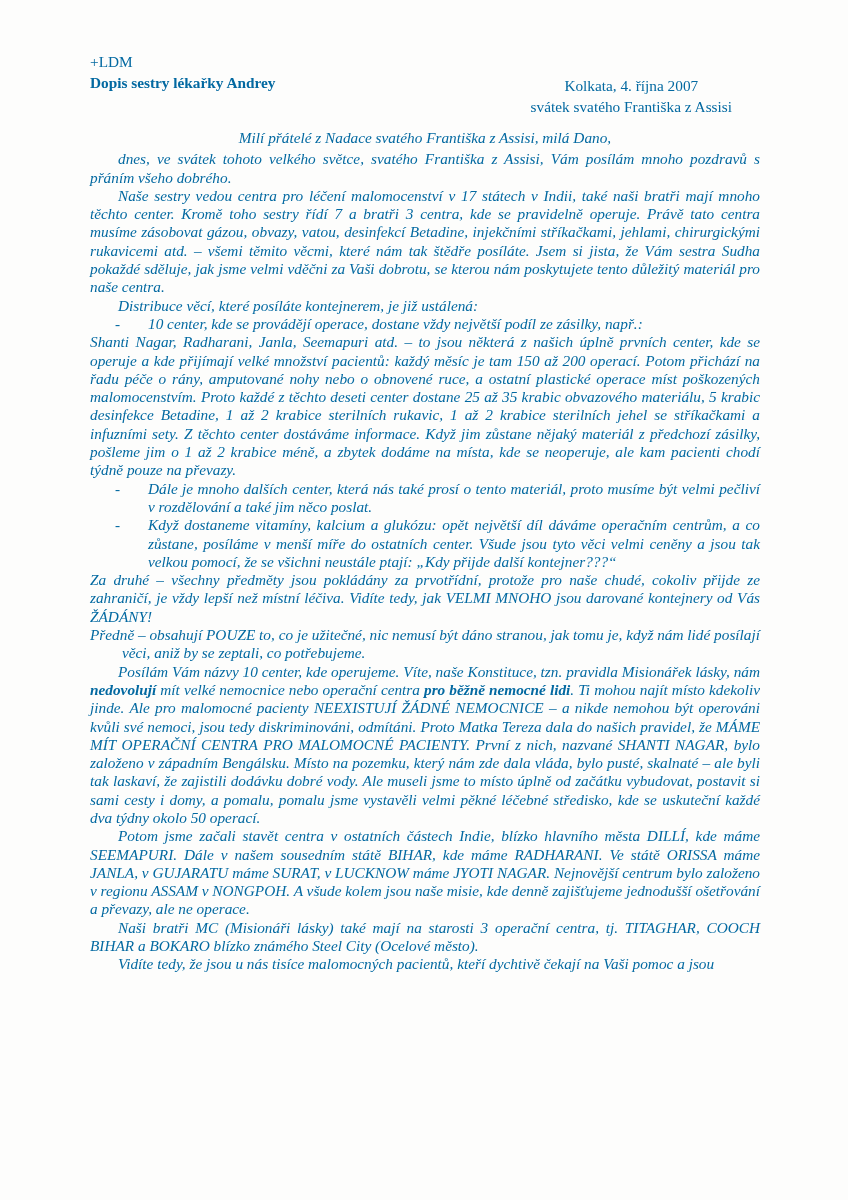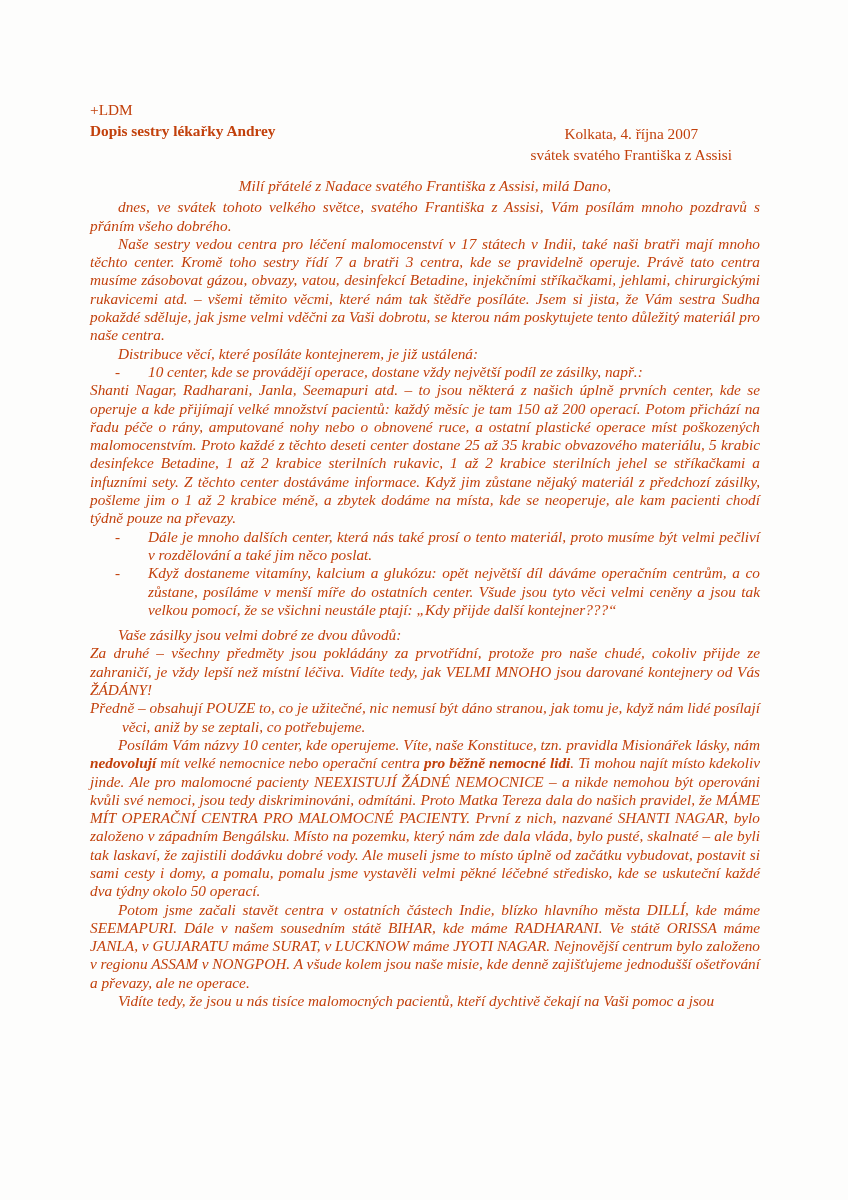--- a/index.html
+++ b/index.html
@@ -6,25 +6,25 @@
     margin: 0;
     padding: 0;
     background: #ffffff;
   }
   .page {
     position: relative;
     width: 848px;
     height: 1200px;
     box-sizing: border-box;
     background: #fdfdfc;
-    padding: 99px 88px 0 90px;
+    padding: 51px 88px 0 90px;
     font-family: "Liberation Serif", "DejaVu Serif", serif;
     font-size: 15.3px;
     line-height: 18.3px;
-    color: #c2410c;
+    color: #0369a1;
     overflow: hidden;
   }
   .letter-header {
     display: flex;
     justify-content: space-between;
     align-items: flex-start;
     line-height: 21px;
   }
   .header-left { text-align: left; }
   .header-right {
@@ -80,21 +80,21 @@
   <div class="salutation">Milí přátelé z Nadace svatého Františka z Assisi, milá Dano,</div>
 
   <div class="letter-body">
       <div class="para indent"><span>dnes, ve svátek tohoto velkého světce, svatého Františka z Assisi, Vám posílám mnoho pozdravů s přáním všeho dobrého.</span></div>
       <div class="para indent"><span>Naše sestry vedou centra pro léčení malomocenství v 17 státech v Indii, také naši bratři mají mnoho těchto center. Kromě toho sestry řídí 7 a bratři 3 centra, kde se pravidelně operuje. Právě tato centra musíme zásobovat gázou, obvazy, vatou, desinfekcí Betadine, injekčními stříkačkami, jehlami, chirurgickými rukavicemi atd. – všemi těmito věcmi, které nám tak štědře posíláte. Jsem si jista, že Vám sestra Sudha pokaždé sděluje, jak jsme velmi vděčni za Vaši dobrotu, se kterou nám poskytujete tento důležitý materiál pro naše centra.</span></div>
       <div class="para indent"><span>Distribuce věcí, které posíláte kontejnerem, je již ustálená:</span></div>
       <div class="para bullet"><span class="marker">-</span><span>10 center, kde se provádějí operace, dostane vždy největší podíl ze zásilky, např.:</span></div>
       <div class="para flush"><span>Shanti Nagar, Radharani, Janla, Seemapuri atd. – to jsou některá z našich úplně prvních center, kde se operuje a kde přijímají velké množství pacientů: každý měsíc je tam 150 až 200 operací. Potom přichází na řadu péče o rány, amputované nohy nebo o obnovené ruce, a ostatní plastické operace míst poškozených malomocenstvím. Proto každé z těchto deseti center dostane 25 až 35 krabic obvazového materiálu, 5 krabic desinfekce Betadine, 1 až 2 krabice sterilních rukavic, 1 až 2 krabice sterilních jehel se stříkačkami a infuzními sety. Z těchto center dostáváme informace. Když jim zůstane nějaký materiál z předchozí zásilky, pošleme jim o 1 až 2 krabice méně, a zbytek dodáme na místa, kde se neoperuje, ale kam pacienti chodí týdně pouze na převazy.</span></div>
       <div class="para bullet"><span class="marker">-</span><span>Dále je mnoho dalších center, která nás také prosí o tento materiál, proto musíme být velmi pečliví v rozdělování a také jim něco poslat.</span></div>
       <div class="para bullet"><span class="marker">-</span><span>Když dostaneme vitamíny, kalcium a glukózu: opět největší díl dáváme operačním centrům, a co zůstane, posíláme v menší míře do ostatních center. Všude jsou tyto věci velmi ceněny a jsou tak velkou pomocí, že se všichni neustále ptají: „Kdy přijde další kontejner???“</span></div>
-      <div class="para indent gap-before"><span>Vaše zásilky jsou velmi dobré ze dvou důvodů:</span></div>
       <div class="para flush"><span>Za druhé – všechny předměty jsou pokládány za prvotřídní, protože pro naše chudé, cokoliv přijde ze zahraničí, je vždy lepší než místní léčiva. Vidíte tedy, jak VELMI MNOHO jsou darované kontejnery od Vás ŽÁDÁNY!</span></div>
       <div class="para hanging"><span>Předně – obsahují POUZE to, co je užitečné, nic nemusí být dáno stranou, jak tomu je, když nám lidé posílají věci, aniž by se zeptali, co potřebujeme.</span></div>
       <div class="para indent"><span>Posílám Vám názvy 10 center, kde operujeme. Víte, naše Konstituce, tzn. pravidla Misionářek lásky, nám </span><b>nedovolují</b><span> mít velké nemocnice nebo operační centra </span><b>pro běžně nemocné lidi</b><span>. Ti mohou najít místo kdekoliv jinde. Ale pro malomocné pacienty NEEXISTUJÍ ŽÁDNÉ NEMOCNICE – a nikde nemohou být operováni kvůli své nemoci, jsou tedy diskriminováni, odmítáni.  Proto Matka Tereza dala do našich pravidel, že MÁME MÍT OPERAČNÍ CENTRA PRO MALOMOCNÉ PACIENTY. První z nich, nazvané SHANTI NAGAR, bylo založeno v západním Bengálsku. Místo na pozemku, který nám zde dala vláda, bylo pusté, skalnaté – ale byli tak laskaví, že zajistili dodávku dobré vody. Ale museli jsme to místo úplně od začátku vybudovat, postavit si sami cesty i domy, a pomalu, pomalu jsme vystavěli velmi pěkné léčebné středisko, kde se uskuteční každé dva týdny okolo 50 operací.</span></div>
       <div class="para indent"><span>Potom jsme začali stavět centra v ostatních částech Indie, blízko hlavního města DILLÍ, kde máme SEEMAPURI. Dále v našem sousedním státě BIHAR, kde máme RADHARANI. Ve státě ORISSA máme JANLA, v GUJARATU máme SURAT, v LUCKNOW máme JYOTI NAGAR. Nejnovější centrum bylo založeno v regionu ASSAM v NONGPOH. A všude kolem jsou naše misie, kde denně zajišťujeme jednodušší ošetřování a převazy, ale ne operace.</span></div>
+      <div class="para indent"><span>Naši bratři MC (Misionáři lásky) také mají na starosti 3 operační centra, tj. TITAGHAR, COOCH BIHAR a BOKARO blízko známého Steel City (Ocelové město).</span></div>
       <div class="para indent"><span>Vidíte tedy, že jsou u nás tisíce malomocných pacientů, kteří dychtivě čekají na Vaši pomoc a jsou</span></div>
     </div>
 
 </div>
 
 </body></html>

